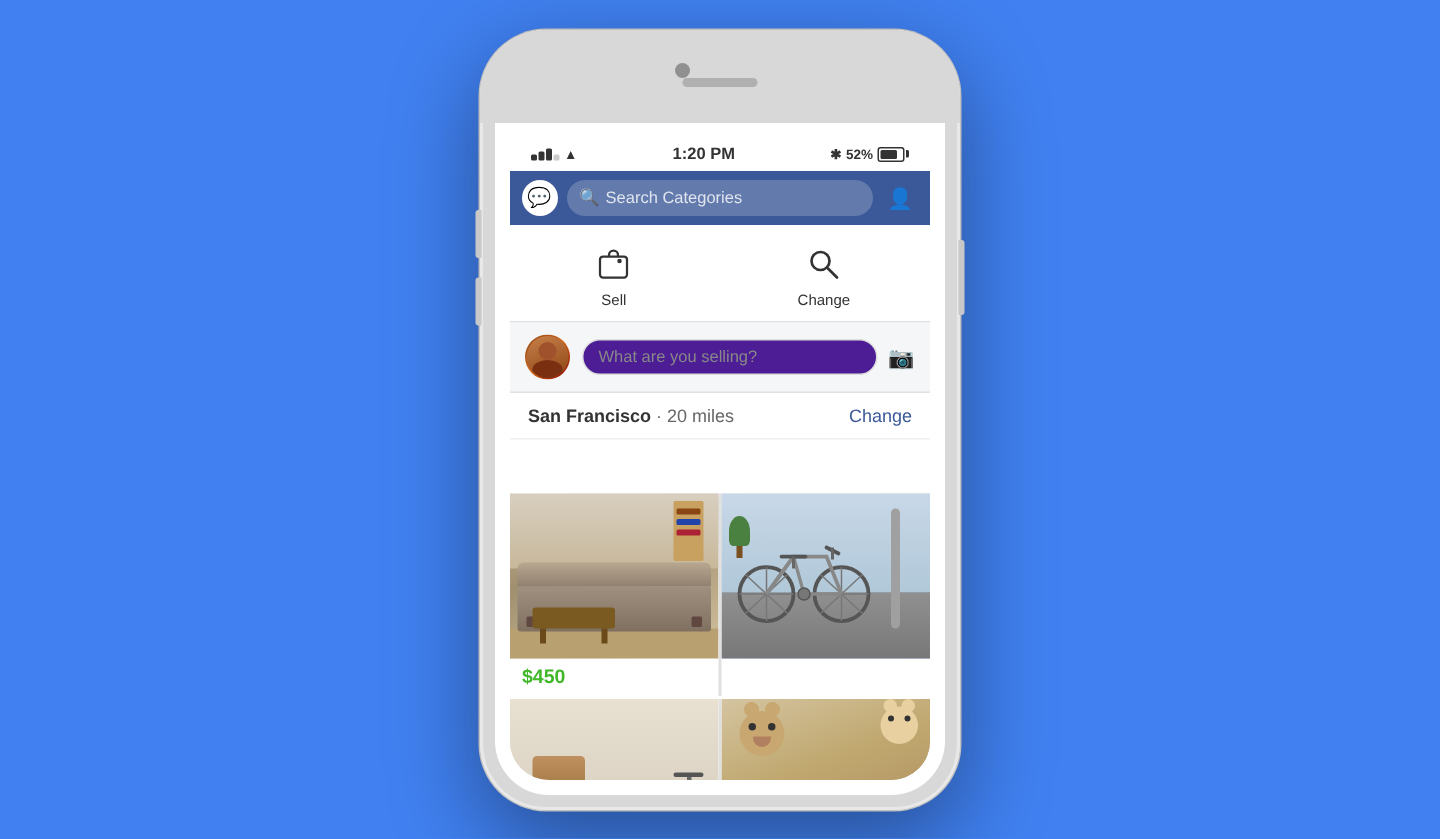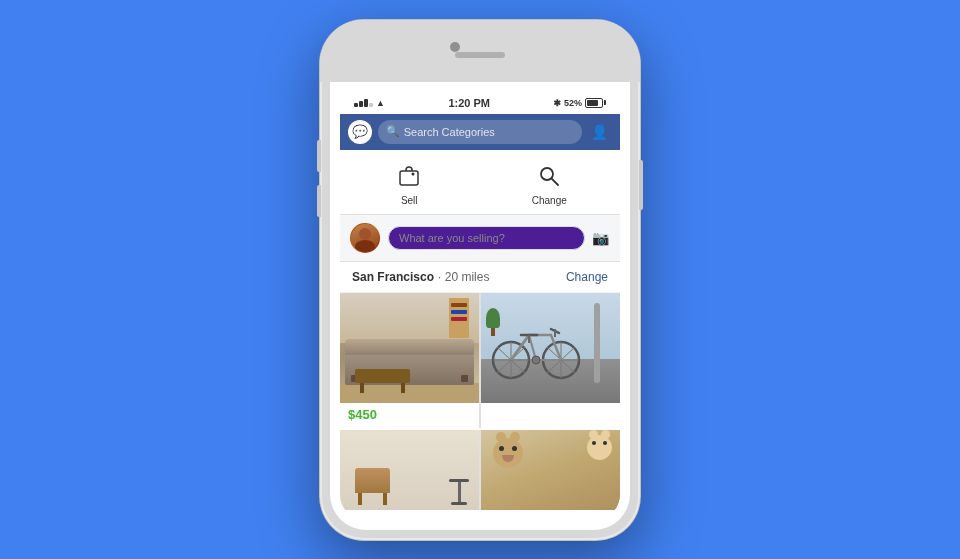--- a/index.html
+++ b/index.html
@@ -292,20 +292,21 @@
       color: #3b5998;
       font-weight: 400;
     }
 
     
     .listings-grid {
       display: grid;
       grid-template-columns: 1fr 1fr;
       gap: 2px;
       background: #e0e0e0;
+      margin-top: 36px;
     }
 
     .listing-item {
       background: #fff;
       position: relative;
       overflow: hidden;
     }
 
     .listing-price {
       padding: 4px 8px 6px;

